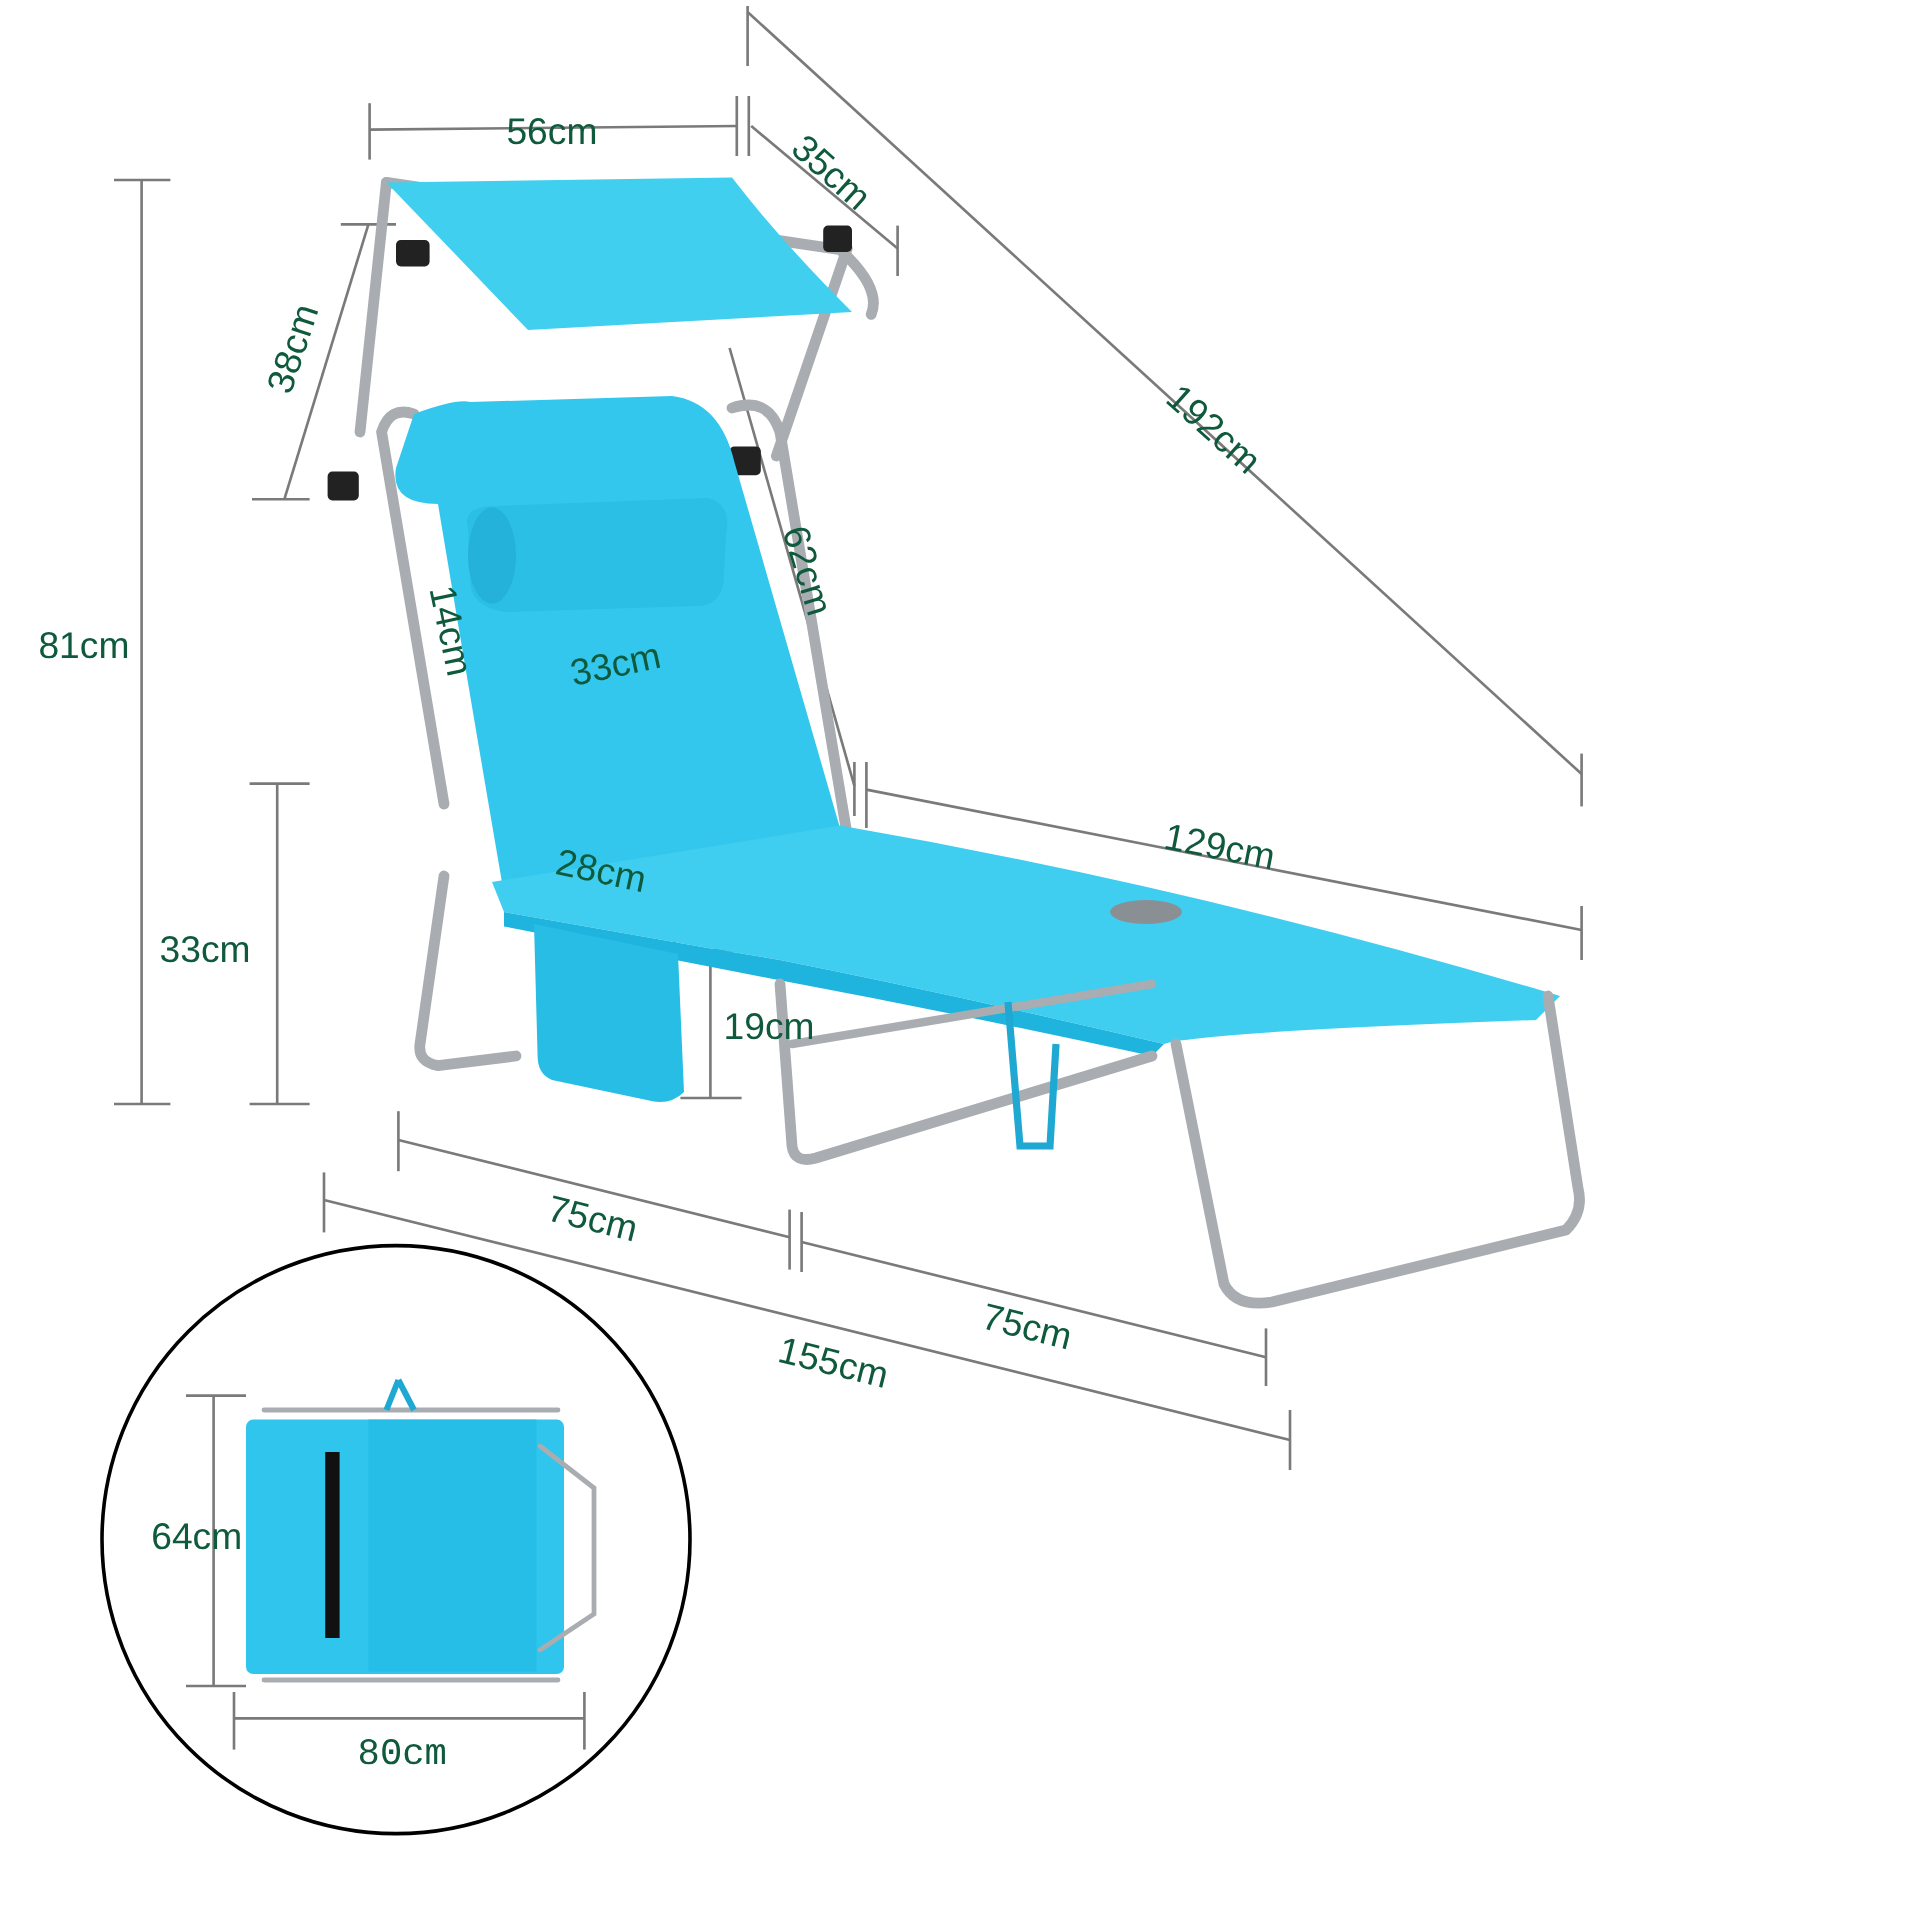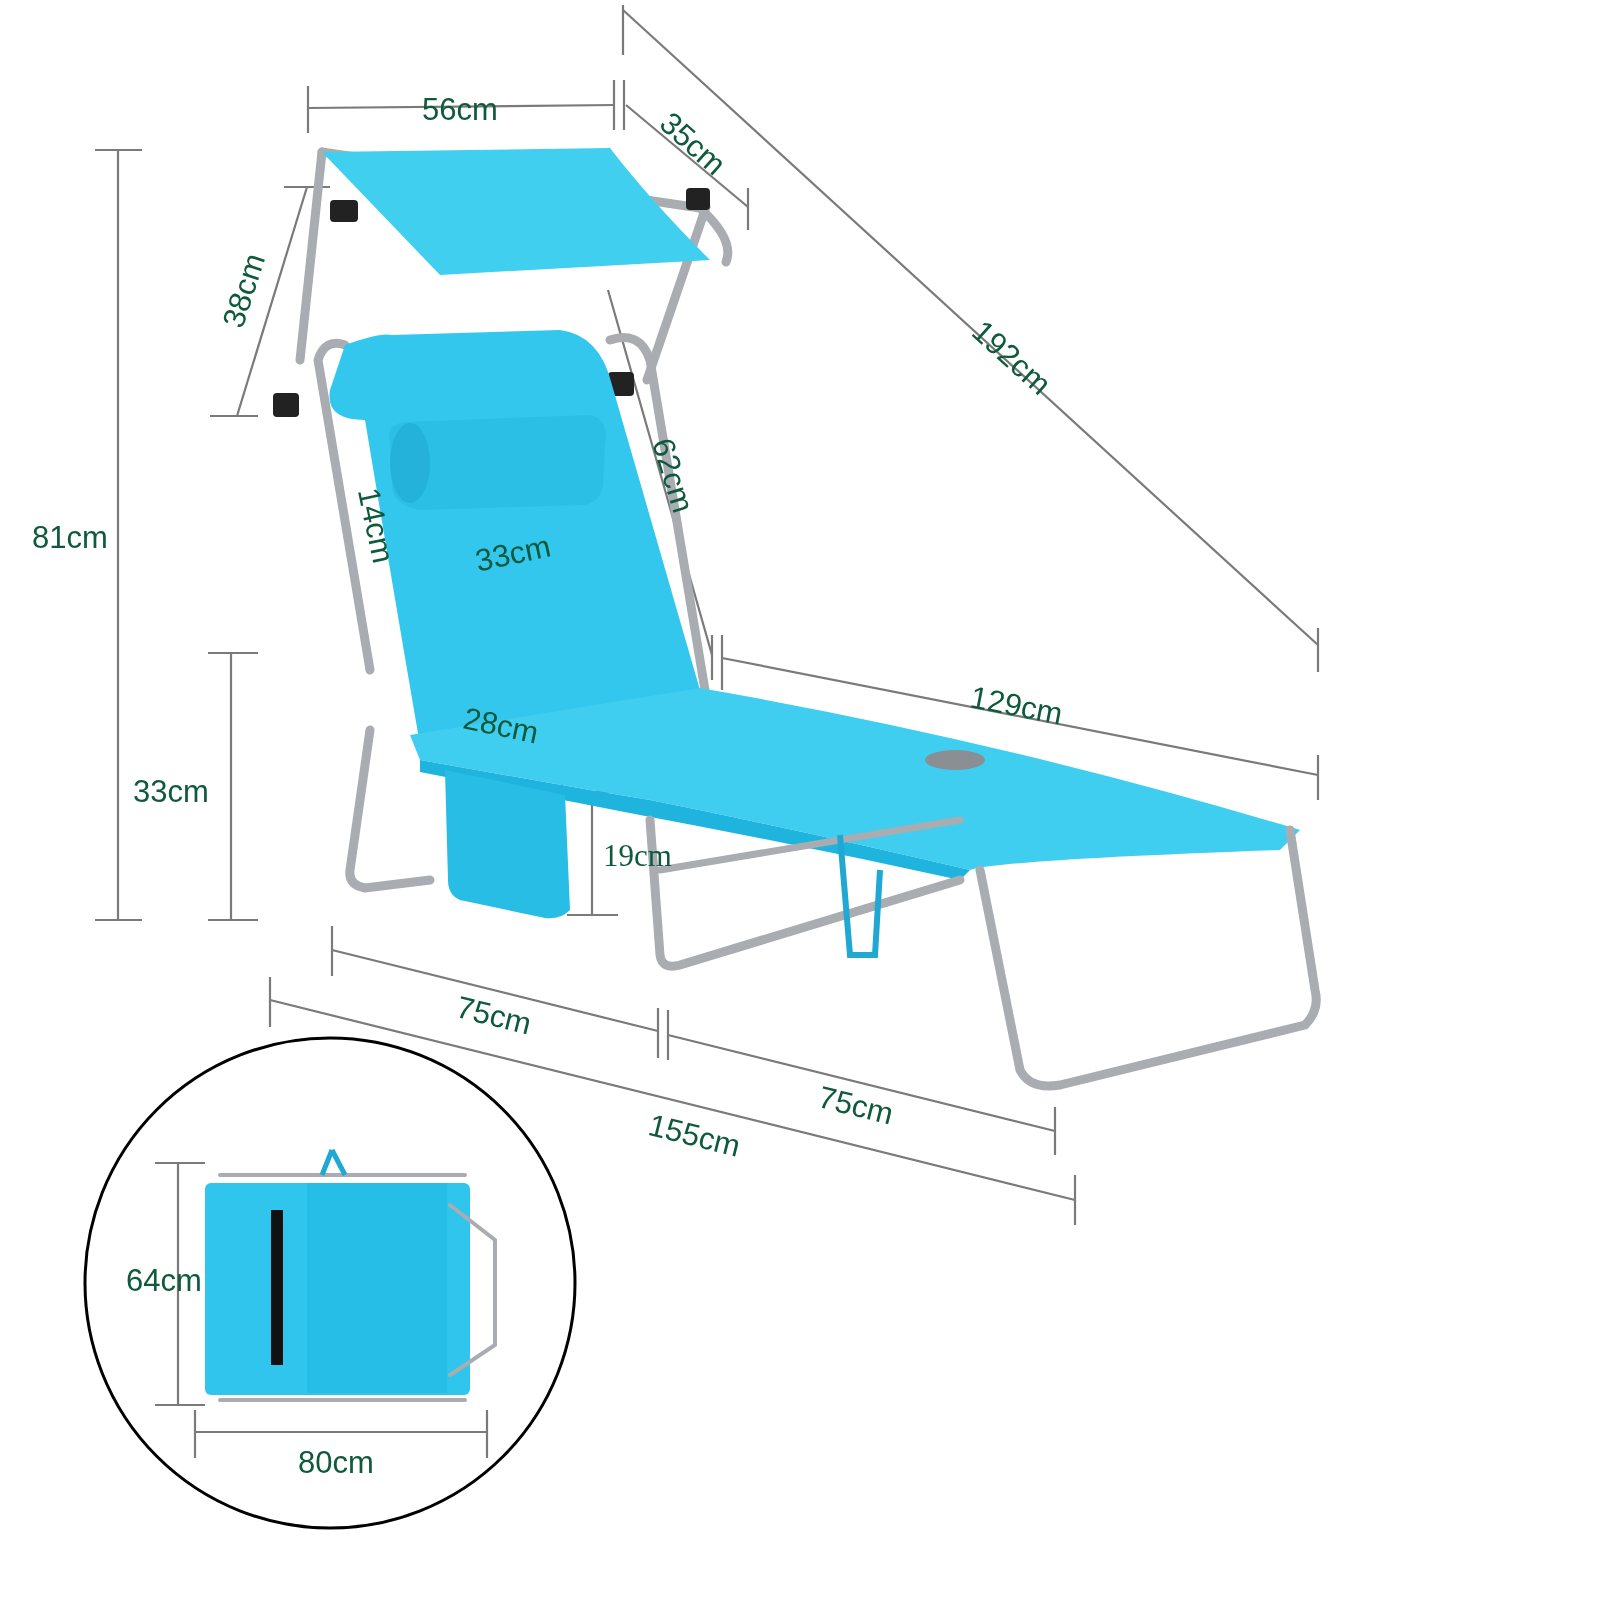--- a/index.html
+++ b/index.html
@@ -128,18 +128,18 @@
 <div class="lbl" style="left:655px;top:128px;transform:rotate(42deg);">35cm</div>
 <div class="lbl" style="left:965px;top:342px;transform:rotate(42deg);">192cm</div>
 <div class="lbl" style="left:206px;top:275px;transform:rotate(-72deg);">38cm</div>
 <div class="lbl" style="left:635px;top:460px;transform:rotate(73deg);">62cm</div>
 <div class="lbl" style="left:338px;top:510px;transform:rotate(78deg);">14cm</div>
 <div class="lbl" style="left:475px;top:538px;transform:rotate(-12deg);">33cm</div>
 <div class="lbl" style="left:32px;top:522px;">81cm</div>
 <div class="lbl" style="left:133px;top:776px;">33cm</div>
 <div class="lbl" style="left:970px;top:690px;transform:rotate(11deg);">129cm</div>
 <div class="lbl" style="left:463px;top:710px;transform:rotate(12deg);">28cm</div>
-<div class="lbl" style="left:603px;top:840px;font-family:Liberation Serif, serif;">19cm</div>
+<div class="lbl" style="left:603px;top:840px;">19cm</div>
 <div class="lbl" style="left:456px;top:1000px;transform:rotate(14deg);">75cm</div>
 <div class="lbl" style="left:818px;top:1090px;transform:rotate(14deg);">75cm</div>
 <div class="lbl" style="left:648px;top:1120px;transform:rotate(14deg);">155cm</div>
 <div class="lbl" style="left:86px;top:1265px;padding-left:40px;">64cm</div>
-<div class="lbl" style="left:298px;top:1447px;">80cm</div>
+<div class="lbl" style="left:298px;top:1447px;font-family:Liberation Mono, monospace;">80cm</div>
 
 </body></html>

